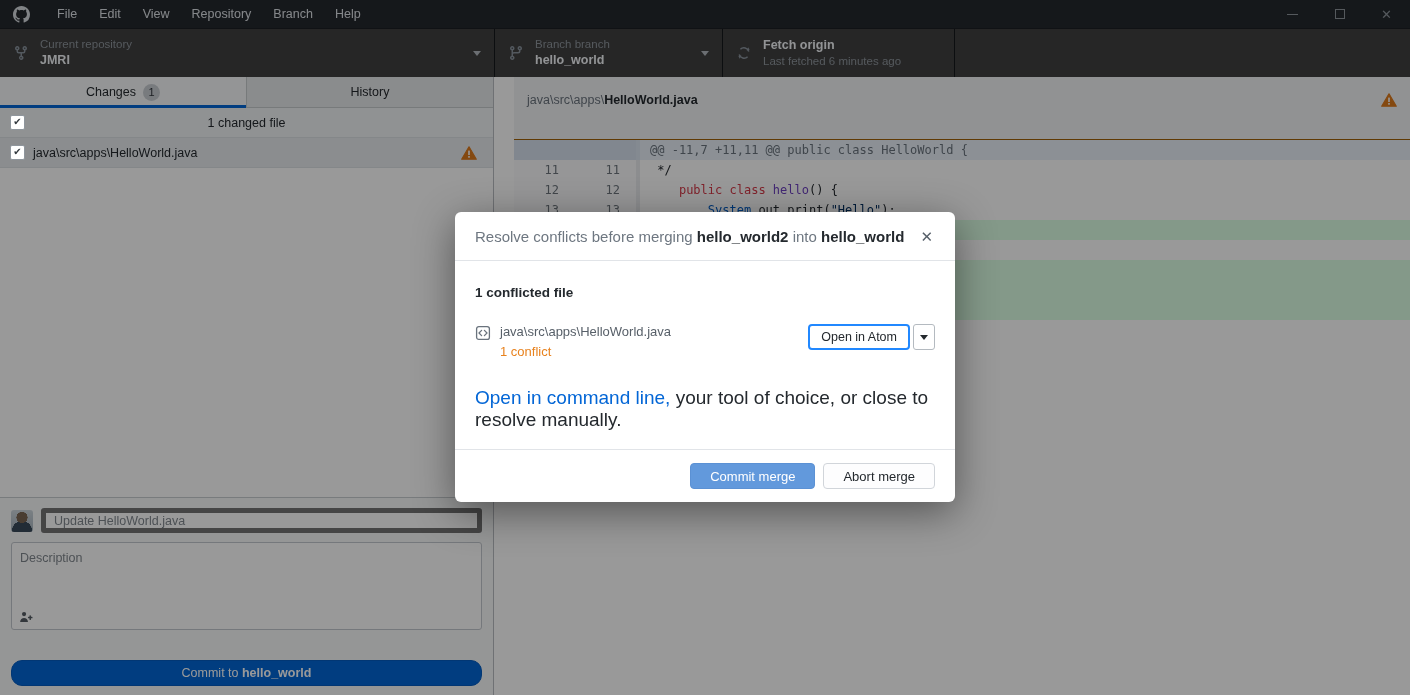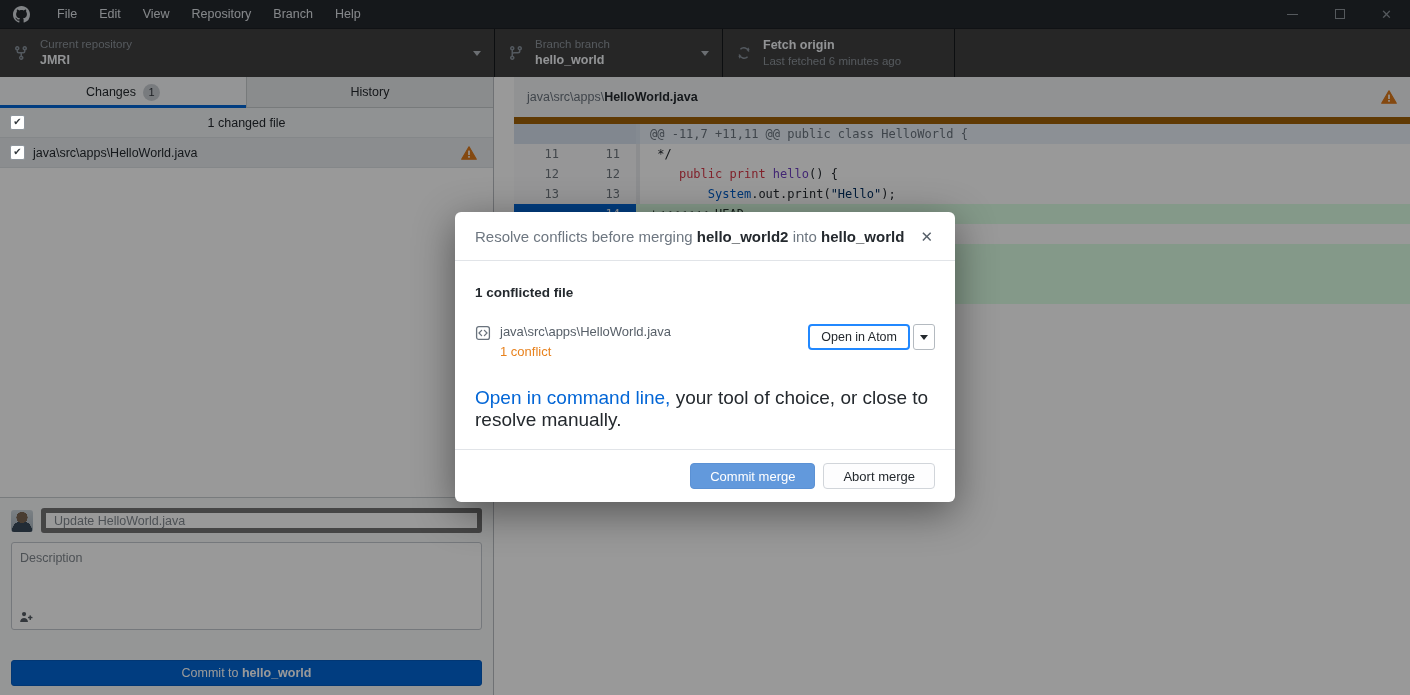--- a/index.html
+++ b/index.html
@@ -60,27 +60,27 @@
             linear-gradient(#cdd6dd,#a7b4be);}
   .summary-input{flex:1;margin-left:8px;height:25px;border:5px solid #737373;border-radius:3px;background:#fff;
                  font-family:"Liberation Sans",sans-serif;font-size:12.5px;color:#24292e;padding:0 8px;box-sizing:border-box;outline:none;}
   .summary-input::placeholder{color:#80878e;opacity:1;}
   .desc-box{margin-top:9px;height:88px;border:1px solid #c4c9cf;border-radius:3px;background:#fff;position:relative;box-sizing:border-box;}
   .desc-area{width:100%;height:100%;border:none;resize:none;outline:none;background:transparent;box-sizing:border-box;
              font-family:"Liberation Sans",sans-serif;font-size:12.5px;color:#24292e;padding:8px;}
   .desc-area::placeholder{color:#80878e;opacity:1;}
   .coauthor{position:absolute;left:7px;bottom:5px;display:flex;}
   .commit-btn{position:absolute;left:11px;right:11px;bottom:9px;height:26px;background:#0366d6;border:1px solid #045cc1;
-              border-radius:3px;color:#fff;font-size:12.5px;font-family:"Liberation Sans",sans-serif;cursor:default;}
+              border-radius:11px;color:#fff;font-size:12.5px;font-family:"Liberation Sans",sans-serif;cursor:default;}
   .commit-btn b{font-weight:bold;}
 
   
   .diff{flex:1;display:flex;flex-direction:column;background:#fff;min-width:0;}
-  .diff-header{height:30px;flex:none;background:#f2f4f6;border-bottom:7px solid #a16207;display:flex;align-items:center;
-               padding:5px 13px;font-size:12.5px;}
+  .diff-header{height:30px;flex:none;background:#f2f4f6;border-bottom:1px solid #a16207;display:flex;align-items:flex-start;
+               padding:16px 13px;font-size:12.5px;}
   .diff-dir{color:#6a737d;}
   .diff-name{color:#24292e;font-weight:600;}
   .diff-warning{margin-left:auto;display:flex;}
   .diff-body{flex:1;font-family:"DejaVu Sans Mono","Liberation Mono",monospace;font-size:12px;overflow:hidden;}
   .drow{height:20px;display:flex;}
   .dcell-old,.dcell-new{width:61px;flex:none;box-sizing:border-box;text-align:right;padding-right:16px;
                         line-height:20px;color:#6e767e;background:#fafbfc;}
   .dsep{width:4px;flex:none;background:#e9ecef;}
   .dcontent{flex:1;line-height:20px;white-space:pre;padding-left:10px;color:#24292e;min-width:0;}
   .t-hunk .dcell-old,.t-hunk .dcell-new{background:#d7e1ee;}
@@ -263,21 +263,21 @@
           <div class="drow t-context">
             <div class="dcell-old">11</div>
             <div class="dcell-new">11</div>
             <div class="dsep"></div>
             <div class="dcontent"><span class="c-plain"> */</span></div>
           </div>
           <div class="drow t-context">
             <div class="dcell-old">12</div>
             <div class="dcell-new">12</div>
             <div class="dsep"></div>
-            <div class="dcontent"><span class="c-plain">    </span><span class="c-kw">public print</span><span class="c-plain"> </span><span class="c-fn">hello</span><span class="c-plain">() {</span></div>
+            <div class="dcontent"><span class="c-plain">    </span><span class="c-kw">public class</span><span class="c-plain"> </span><span class="c-fn">hello</span><span class="c-plain">() {</span></div>
           </div>
           <div class="drow t-context">
             <div class="dcell-old">13</div>
             <div class="dcell-new">13</div>
             <div class="dsep"></div>
             <div class="dcontent"><span class="c-plain">        </span><span class="c-const">System</span><span class="c-plain">.out.print(</span><span class="c-str">"Hello"</span><span class="c-plain">);</span></div>
           </div>
           <div class="drow t-added-selected">
             <div class="dcell-old"></div>
             <div class="dcell-new">14</div>

